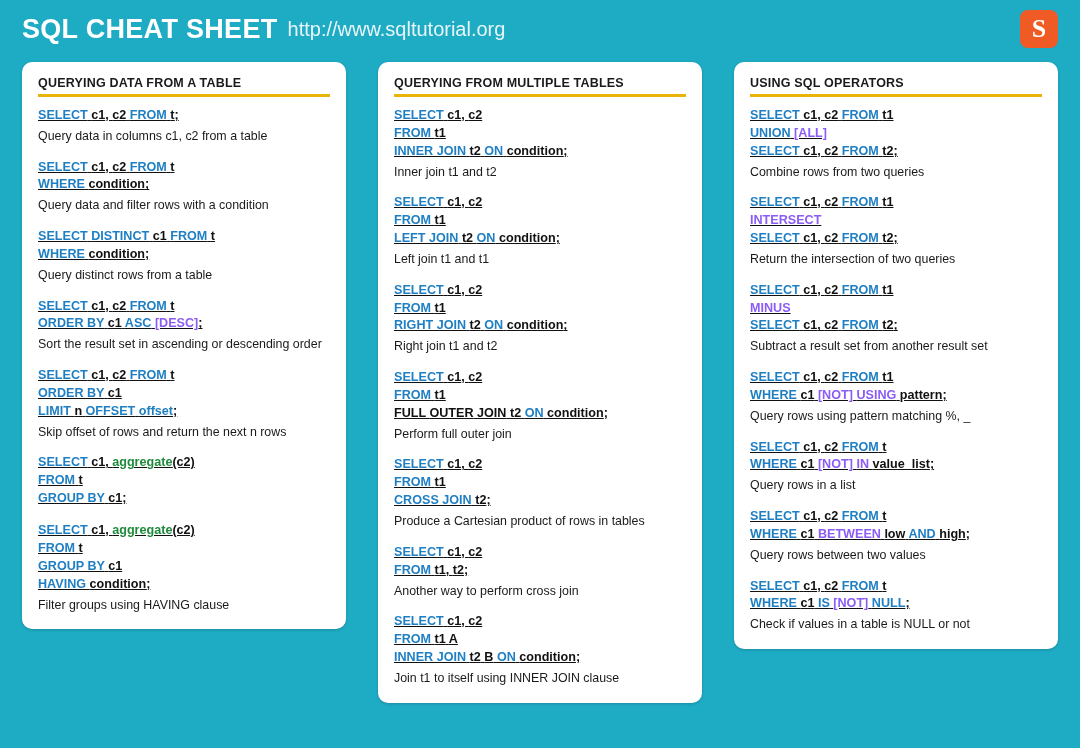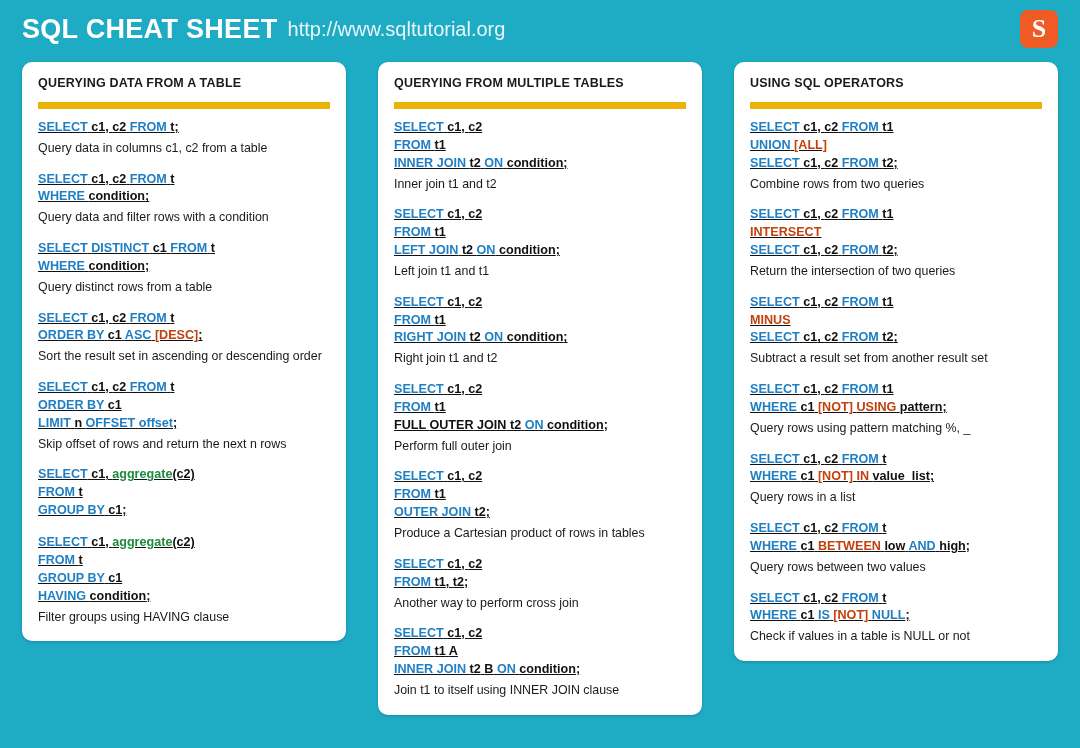--- a/index.html
+++ b/index.html
@@ -58,35 +58,35 @@
     border-radius: 10px;
     padding: 14px 16px 16px 16px;
     width: 324px;
     box-shadow: 0 1px 3px rgba(0,0,0,0.18);
   }
   .card-title {
     font-size: 12.5px;
     font-weight: bold;
     color: #1a1a1a;
     letter-spacing: 0.2px;
-    padding-bottom: 12px;
-    border-bottom: 7px solid #eab308;
+    padding-bottom: 4px;
+    border-bottom: 3px solid #eab308;
     margin-bottom: 10px;
   }
   .entry { margin-bottom: 14px; }
   .entry:last-child { margin-bottom: 0; }
   .code {
     font-size: 12.6px;
     line-height: 1.42;
     color: #111111;
     font-weight: bold;
     text-decoration: underline;
   }
   .code .kw { color: #1e7fc4; }
-  .code .kw2 { color: #c2410c; }
+  .code .kw2 { color: #8b5cf6; }
   .code .fn { color: #1f8a3b; }
   .code .pl { color: #111111; }
   .desc {
     font-size: 12.4px;
     color: #1a1a1a;
     line-height: 1.35;
     margin-top: 3px;
     font-weight: normal;
   }
 </style>
@@ -145,21 +145,21 @@
         </div>
         <div class="entry">
           <div class="code"><span class="kw">SELECT</span> <span class="pl">c1</span>, <span class="pl">c2</span><br><span class="kw">FROM</span> <span class="pl">t1</span><br><span class="kw">RIGHT JOIN</span> <span class="pl">t2</span> <span class="kw">ON</span> <span class="pl">condition</span>;</div>
           <div class="desc">Right join t1 and t2</div>
         </div>
         <div class="entry">
           <div class="code"><span class="kw">SELECT</span> <span class="pl">c1</span>, <span class="pl">c2</span><br><span class="kw">FROM</span> <span class="pl">t1</span><br><span class="pl">FULL</span> <span class="pl">OUTER</span> <span class="pl">JOIN</span> <span class="pl">t2</span> <span class="kw">ON</span> <span class="pl">condition</span>;</div>
           <div class="desc">Perform full outer join</div>
         </div>
         <div class="entry">
-          <div class="code"><span class="kw">SELECT</span> <span class="pl">c1</span>, <span class="pl">c2</span><br><span class="kw">FROM</span> <span class="pl">t1</span><br><span class="kw">OUTER JOIN</span> <span class="pl">t2</span>;</div>
+          <div class="code"><span class="kw">SELECT</span> <span class="pl">c1</span>, <span class="pl">c2</span><br><span class="kw">FROM</span> <span class="pl">t1</span><br><span class="kw">CROSS JOIN</span> <span class="pl">t2</span>;</div>
           <div class="desc">Produce a Cartesian product of rows in tables</div>
         </div>
         <div class="entry">
           <div class="code"><span class="kw">SELECT</span> <span class="pl">c1</span>, <span class="pl">c2</span><br><span class="kw">FROM</span> <span class="pl">t1</span>, <span class="pl">t2</span>;</div>
           <div class="desc">Another way to perform cross join</div>
         </div>
         <div class="entry">
           <div class="code"><span class="kw">SELECT</span> <span class="pl">c1</span>, <span class="pl">c2</span><br><span class="kw">FROM</span> <span class="pl">t1</span> <span class="pl">A</span><br><span class="kw">INNER JOIN</span> <span class="pl">t2</span> <span class="pl">B</span> <span class="kw">ON</span> <span class="pl">condition</span>;</div>
           <div class="desc">Join t1 to itself using INNER JOIN clause</div>
         </div>

